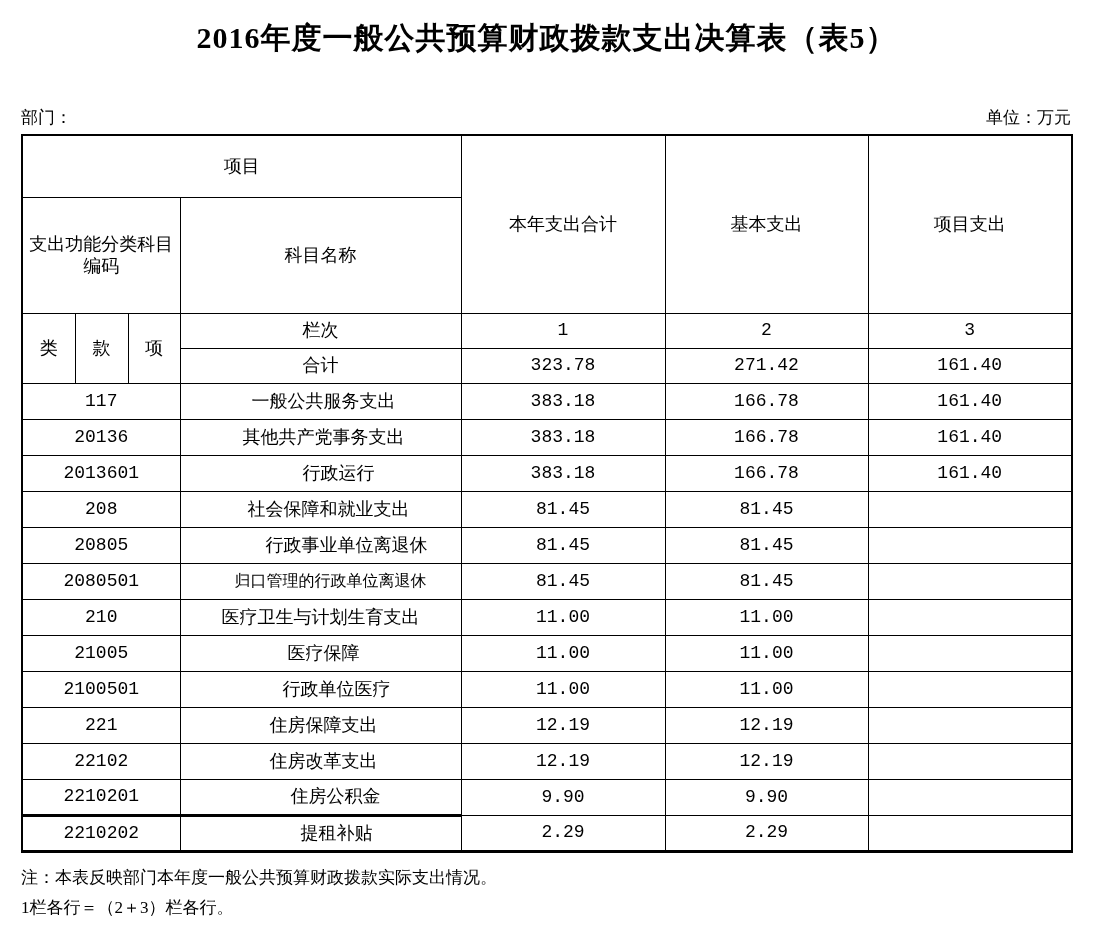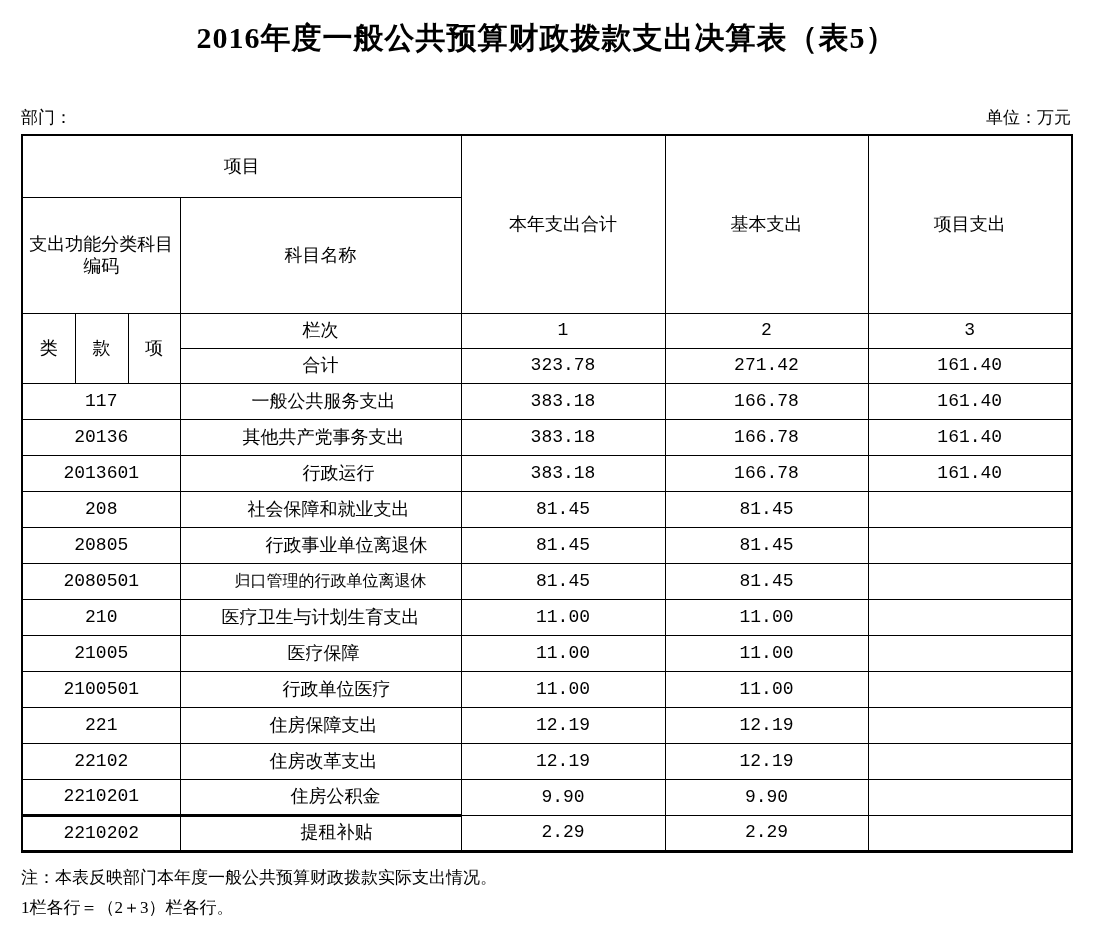--- a/index.html
+++ b/index.html
@@ -223,21 +223,21 @@
     <tr>
       <td colspan="3" class="code-cell">2210201</td>
       <td class="name-cell" style="padding-left: 30px;">住房公积金</td>
       <td class="num-cell">9.90</td>
       <td class="num-cell">9.90</td>
       <td class="num-cell"></td>
     </tr>
 
     <tr>
       <td colspan="3" class="code-cell">2210202</td>
-      <td class="name-cell" style="padding-left: 32px; font-family: Liberation Mono, monospace;">提租补贴</td>
+      <td class="name-cell" style="padding-left: 32px;">提租补贴</td>
       <td class="num-cell">2.29</td>
       <td class="num-cell">2.29</td>
       <td class="num-cell"></td>
     </tr>
   </tbody>
   </table>
 
   <div class="notes">
     <div>注：本表反映部门本年度一般公共预算财政拨款实际支出情况。</div>
     <div>1栏各行＝（2＋3）栏各行。</div>

